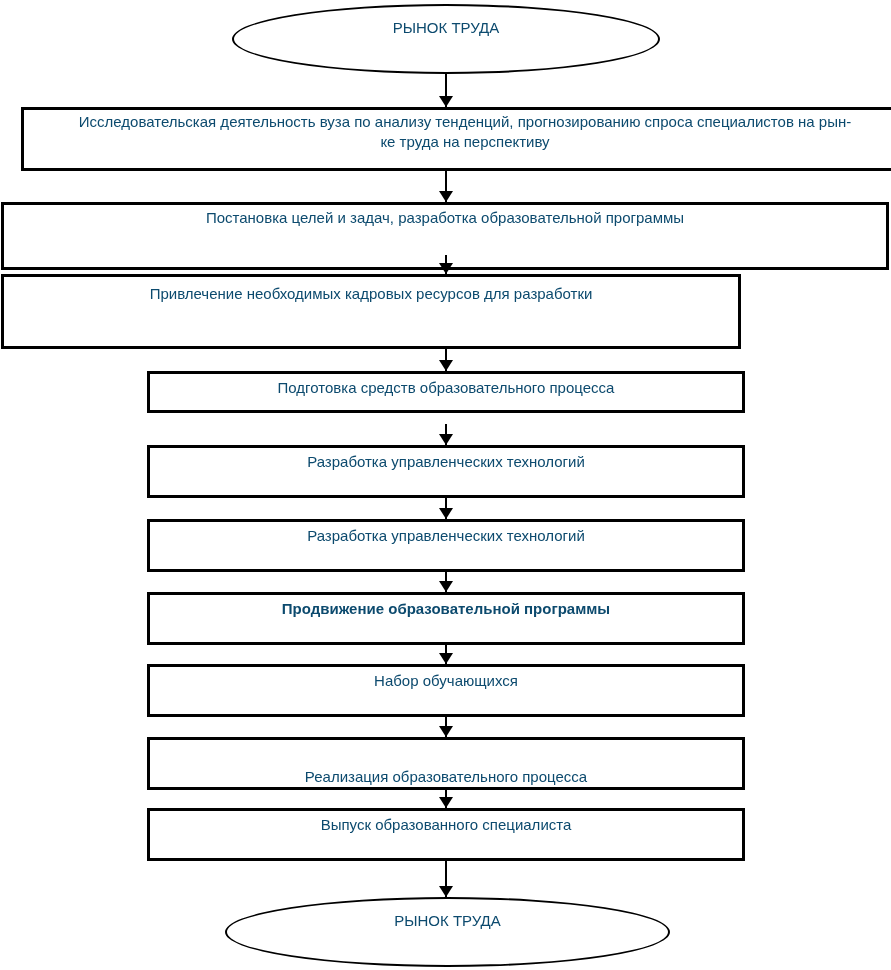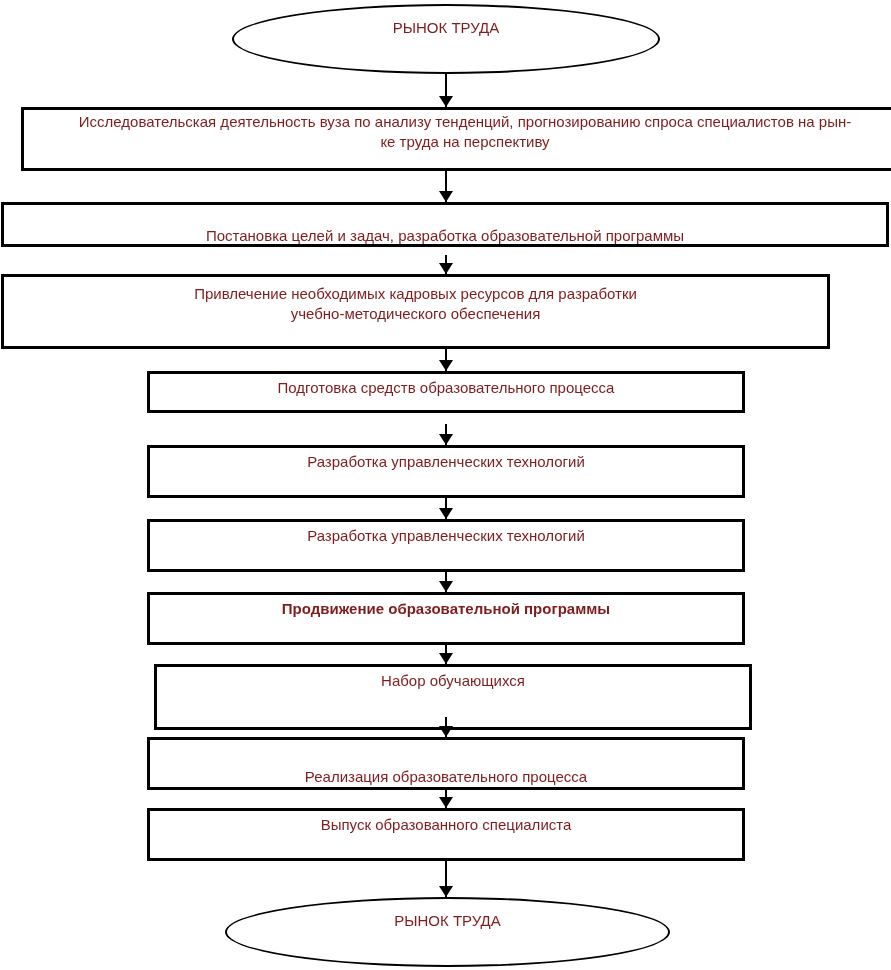--- a/index.html
+++ b/index.html
@@ -8,21 +8,21 @@
     background: #ffffff;
   }
   .canvas {
     position: relative;
     width: 891px;
     height: 970px;
     background: #ffffff;
     font-family: "Liberation Sans", "DejaVu Sans", sans-serif;
     font-size: 15px;
     line-height: 20px;
-    color: #7f1d1d;
+    color: #0c4a6e;
     overflow: hidden;
   }
   .node {
     position: absolute;
     box-sizing: border-box;
     background: #ffffff;
     text-align: center;
     display: flex;
     flex-direction: column;
     align-items: center;
@@ -79,32 +79,31 @@
   <div class="node rect" style="left:1px; top:107px; width:888px; height:64px; padding-top:2px;margin-left:20px;">
     <div class="line">Исследовательская деятельность вуза по анализу тенденций, прогнозированию спроса специалистов на рын-</div>
     <div class="line">ке труда на перспективу</div>
   </div>
 
   <div class="arrow" style="left:446px; top:171px; height:31px">
     <div class="stem"></div>
     <div class="head"></div>
   </div>
 
-  <div class="node rect" style="left:1px; top:202px; width:888px; height:45px; padding-top:21px;">
+  <div class="node rect" style="left:1px; top:202px; width:888px; height:68px; padding-top:3px;">
     <div class="line">Постановка целей и задач, разработка образовательной программы</div>
   </div>
 
   <div class="arrow" style="left:446px; top:255px; height:19px">
     <div class="stem"></div>
     <div class="head"></div>
   </div>
 
-  <div class="node rect" style="left:1px; top:274px; width:829px; height:75px; padding-top:7px;">
+  <div class="node rect" style="left:1px; top:274px; width:740px; height:75px; padding-top:7px;">
     <div class="line">Привлечение необходимых кадровых ресурсов для разработки</div>
-    <div class="line">учебно-методического обеспечения</div>
   </div>
 
   <div class="arrow" style="left:446px; top:349px; height:22px">
     <div class="stem"></div>
     <div class="head"></div>
   </div>
 
   <div class="node rect" style="left:147px; top:371px; width:598px; height:42px;">
     <div class="line">Подготовка средств образовательного процесса</div>
   </div>
@@ -134,21 +133,21 @@
 
   <div class="node rect" style="left:147px; top:592px; width:598px; height:53px;font-weight:bold;">
     <div class="line">Продвижение образовательной программы</div>
   </div>
 
   <div class="arrow" style="left:446px; top:645px; height:19px">
     <div class="stem"></div>
     <div class="head"></div>
   </div>
 
-  <div class="node rect" style="left:154px; top:664px; width:598px; height:66px;">
+  <div class="node rect" style="left:147px; top:664px; width:598px; height:53px;">
     <div class="line">Набор обучающихся</div>
   </div>
 
   <div class="arrow" style="left:446px; top:717px; height:20px">
     <div class="stem"></div>
     <div class="head"></div>
   </div>
 
   <div class="node rect" style="left:147px; top:737px; width:598px; height:53px;justify-content:flex-end;">
     <div class="line">Реализация образовательного процесса</div>

